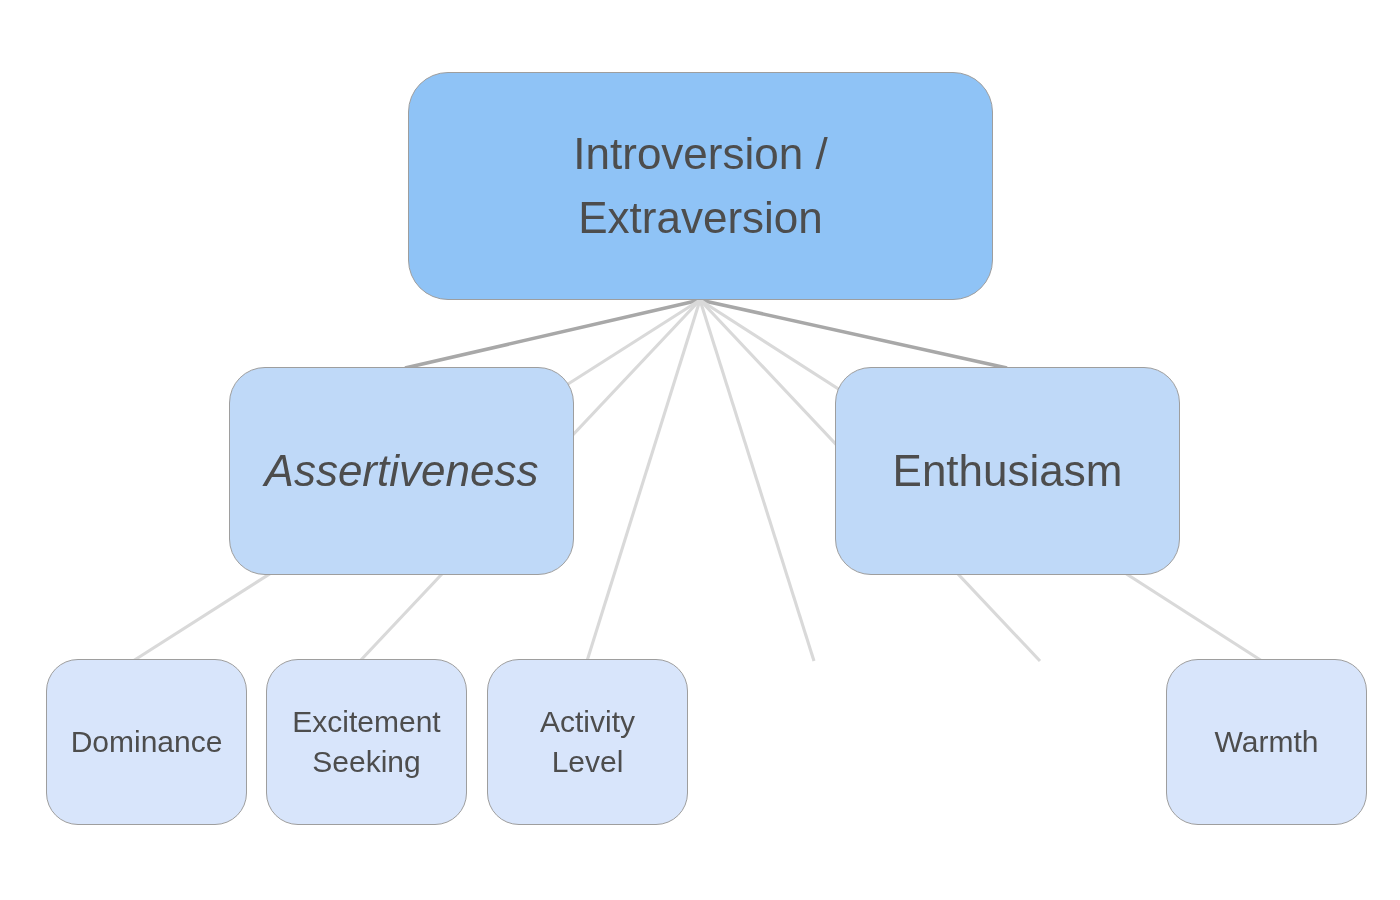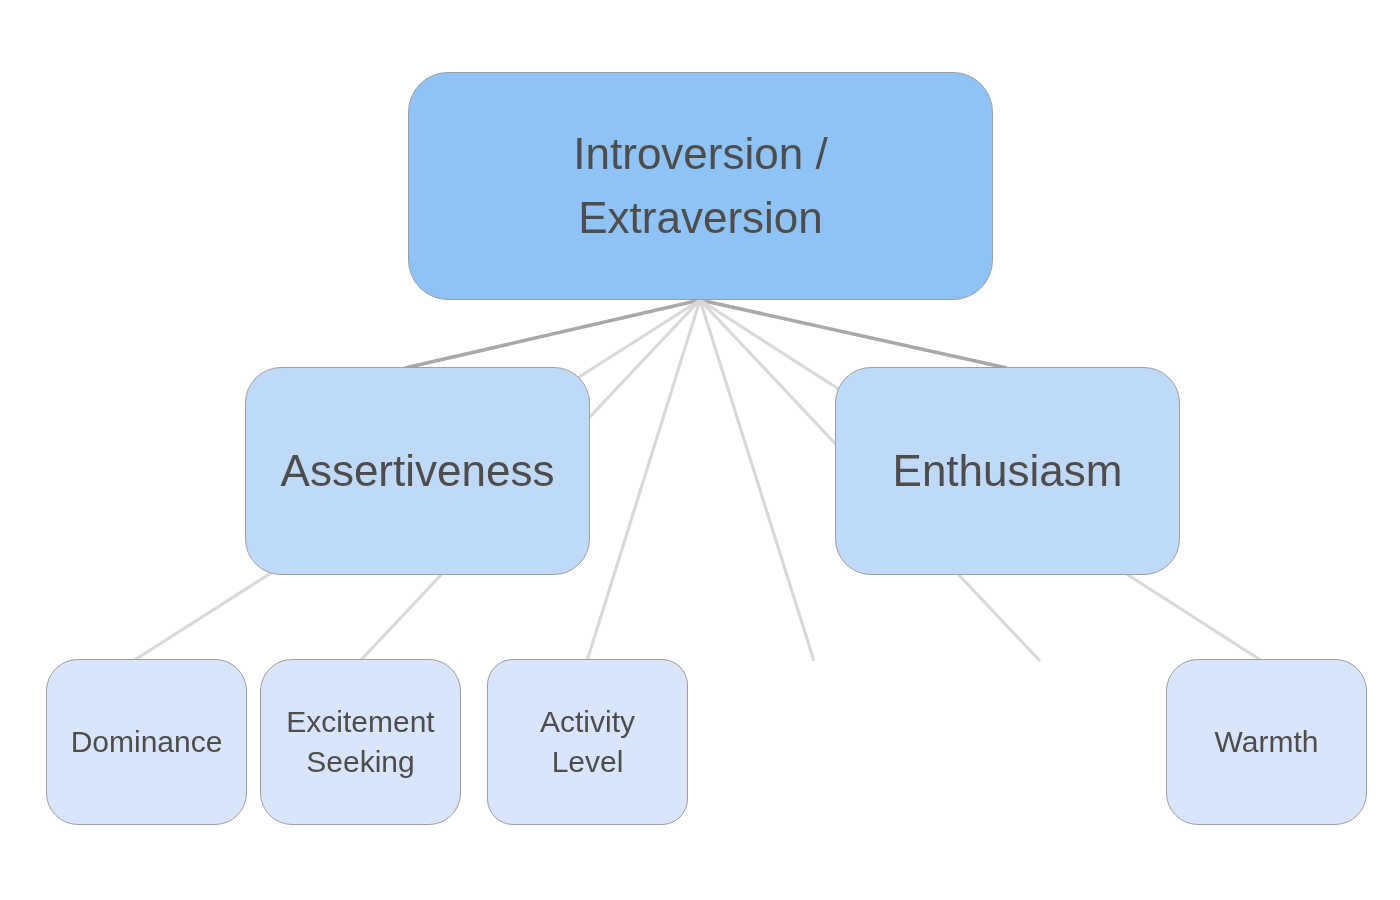--- a/index.html
+++ b/index.html
@@ -53,33 +53,33 @@
     line-height: 1.46;
   }
   .node.branch {
     top: 367px;
     width: 345px; height: 208px;
     border-radius: 36px;
     background: var(--branch-fill, #bfd9f8);
     font-size: 44px;
     line-height: 1.3;
   }
-  .node.branch.assertiveness { left: 245px; }
+  .node.branch.assertiveness { left: 229px; font-style: italic; }
   .node.branch.enthusiasm   { left: 835px; }
   .node.leaf {
     top: 659px;
     width: 201px; height: 166px;
     border-radius: 32px;
     background: var(--leaf-fill, #d8e5fb);
     font-size: 30px;
     line-height: 1.32;
   }
   .node.leaf.dominance          { left: 46px; }
-  .node.leaf.excitement_seeking { left: 260px; }
-  .node.leaf.activity_level     { left: 487px; border-radius: 26px; }
+  .node.leaf.excitement_seeking { left: 266px; }
+  .node.leaf.activity_level     { left: 487px; }
   .node.leaf.cheerfulness       { left: 713px; }
   .node.leaf.gregariousness     { left: 939px; }
   .node.leaf.warmth             { left: 1166px; }
 </style>
 </head>
 <body>
 
 <div class="canvas">
 
   <svg class="edges" width="1400" height="900" viewBox="0 0 1400 900">

